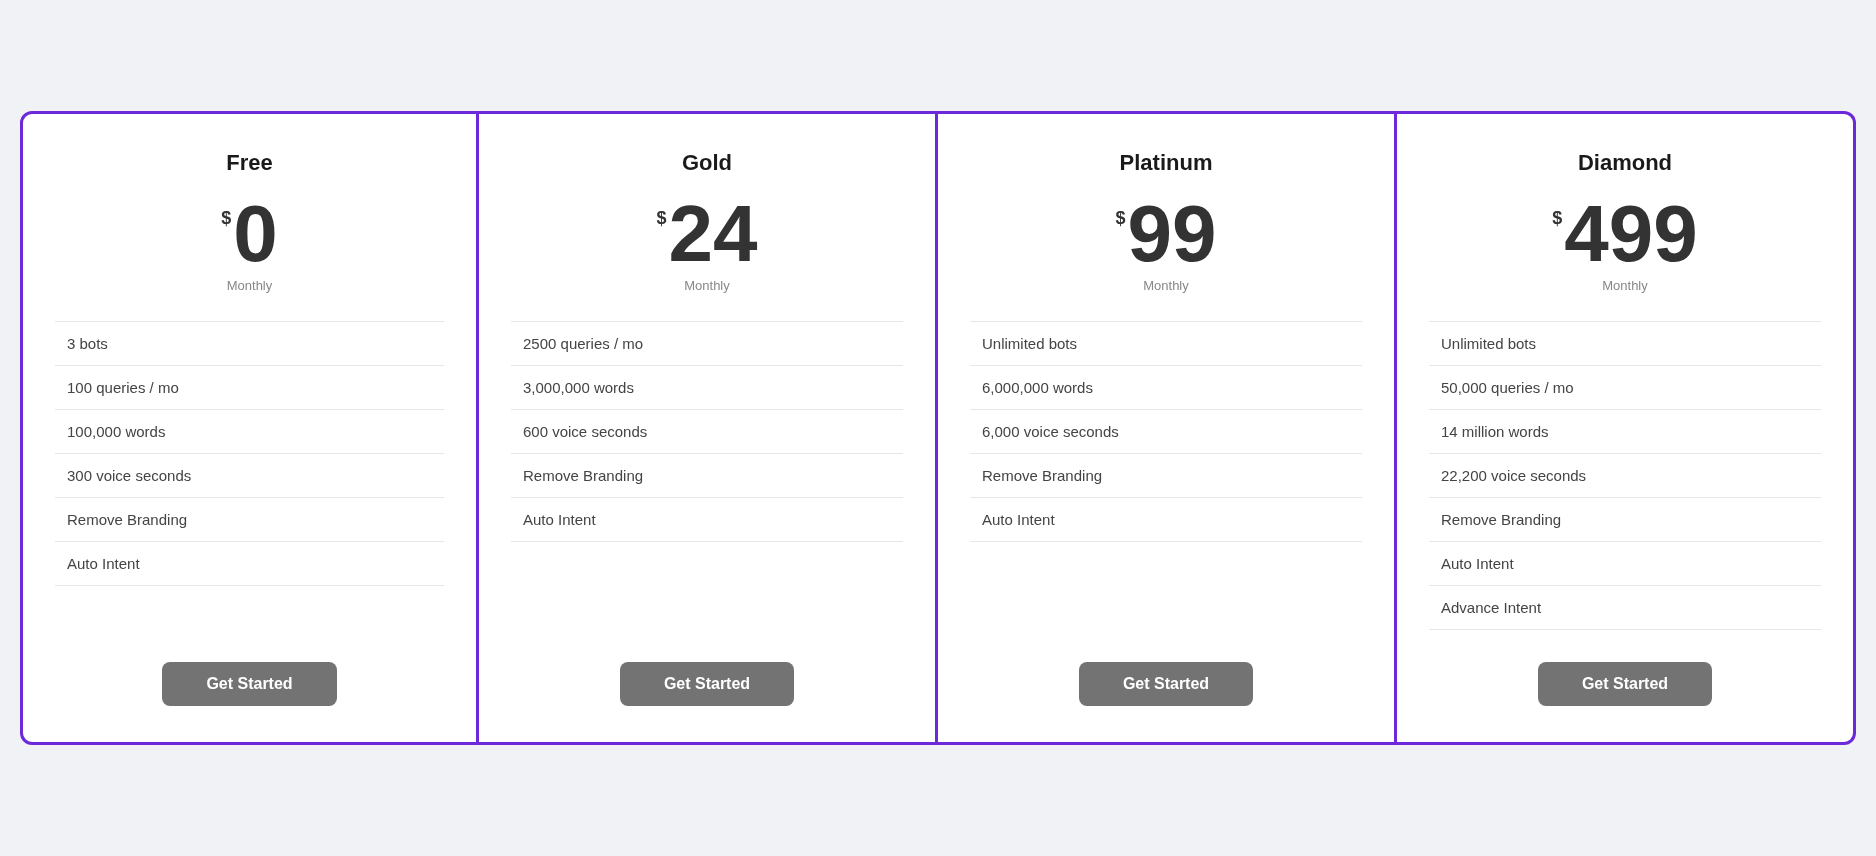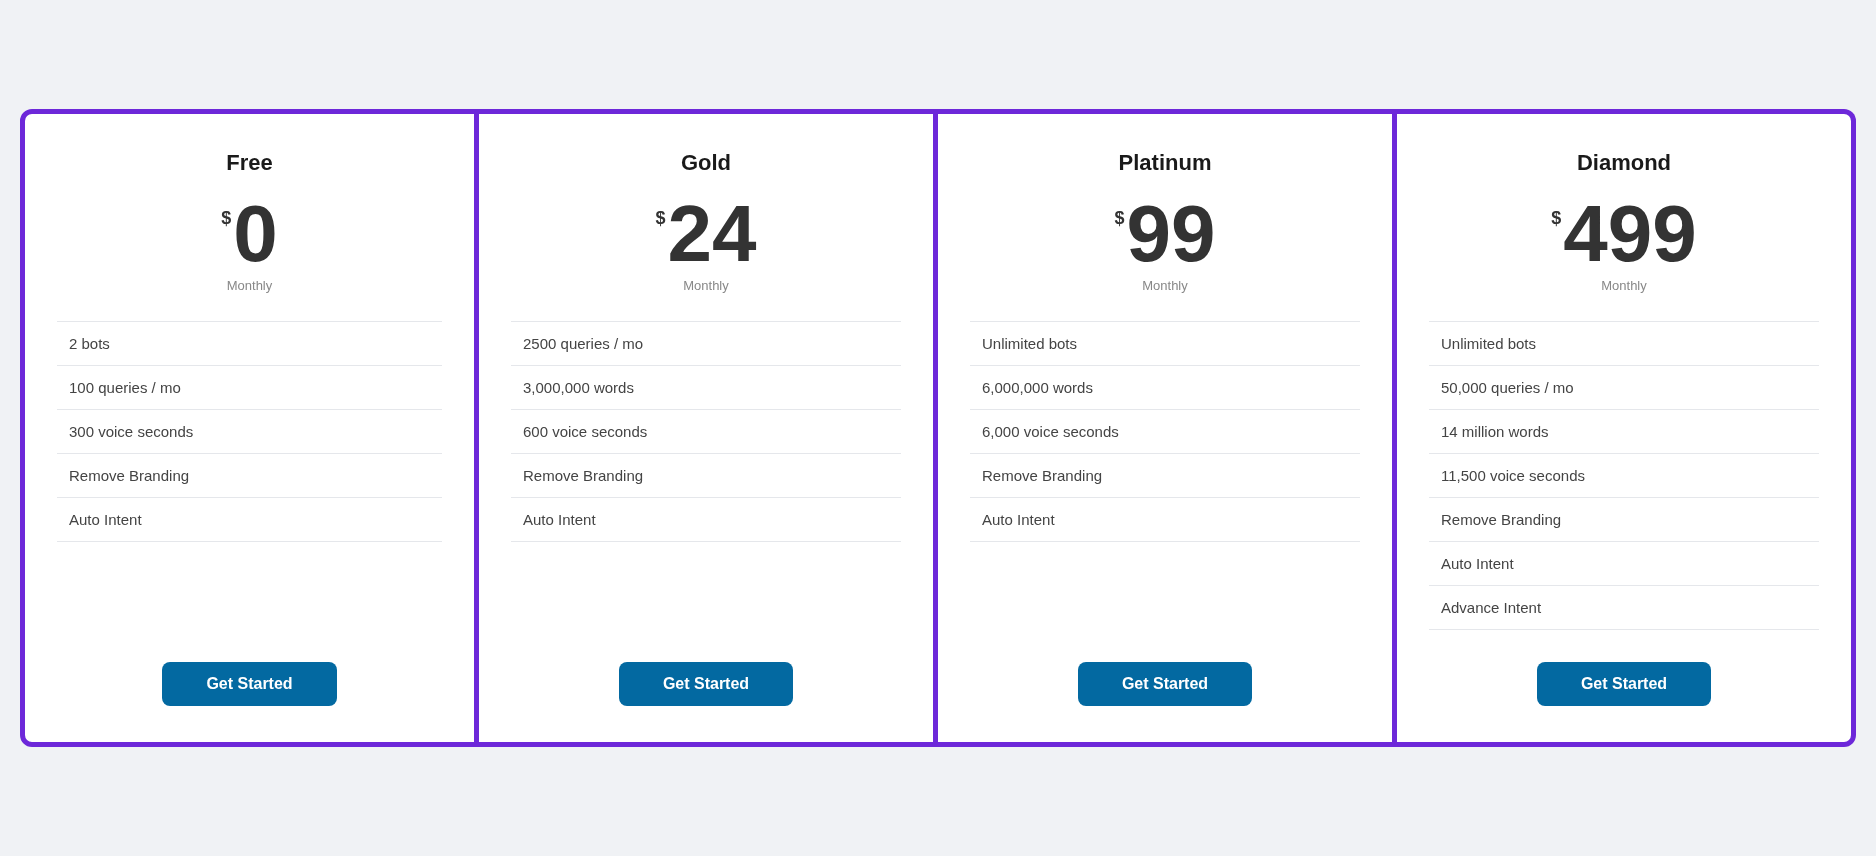--- a/index.html
+++ b/index.html
@@ -14,21 +14,21 @@
     }
     .pricing-grid {
       display: grid;
       grid-template-columns: repeat(4, 1fr);
       gap: 0;
       width: 100%;
       max-width: 1876px;
     }
     .plan-card {
       background: #fff;
-      border: 5px solid #6d28d9;
+      border: 3px solid #6d28d9;
       padding: 36px 32px 36px 32px;
       display: flex;
       flex-direction: column;
       align-items: center;
     }
     .plan-card:first-child { border-radius: 12px 0 0 12px; }
     .plan-card:last-child { border-radius: 0 12px 12px 0; }
     .plan-card + .plan-card { border-left: none; }
 
     .plan-name {
@@ -75,21 +75,21 @@
       gap: 12px;
       padding: 13px 0;
       border-bottom: 1px solid #e5e7eb;
       font-size: 15px;
       color: #444;
     }
     .feature-item:first-child {
       border-top: 1px solid #e5e7eb;
     }
     .get-started-btn {
-      background: #0369a1;
+      background: #737373;
       color: #fff;
       border: none;
       border-radius: 8px;
       padding: 13px 44px;
       font-size: 16px;
       font-weight: 600;
       cursor: pointer;
       transition: background 0.2s;
       margin-top: auto;
     }
@@ -104,28 +104,35 @@
         <span class="price-dollar">$</span>
         <span class="price-amount">0</span>
       </div>
       <div class="price-period">Monthly</div>
       <ul class="features-list">
         <li class="feature-item">
           <span><svg viewBox="0 0 24 24" fill="none" stroke="#333" stroke-width="2" stroke-linecap="round" stroke-linejoin="round">
     <circle cx="12" cy="12" r="10"></circle>
     <polyline points="9 12 11 14 15 10"></polyline>
   </svg></span>
-          <span>2 bots</span>
+          <span>3 bots</span>
         </li>
         <li class="feature-item">
           <span><svg viewBox="0 0 24 24" fill="none" stroke="#333" stroke-width="2" stroke-linecap="round" stroke-linejoin="round">
     <circle cx="12" cy="12" r="10"></circle>
     <polyline points="9 12 11 14 15 10"></polyline>
   </svg></span>
           <span>100 queries / mo</span>
+        </li>
+        <li class="feature-item">
+          <span><svg viewBox="0 0 24 24" fill="none" stroke="#333" stroke-width="2" stroke-linecap="round" stroke-linejoin="round">
+    <circle cx="12" cy="12" r="10"></circle>
+    <polyline points="9 12 11 14 15 10"></polyline>
+  </svg></span>
+          <span>100,000 words</span>
         </li>
         <li class="feature-item">
           <span><svg viewBox="0 0 24 24" fill="none" stroke="#333" stroke-width="2" stroke-linecap="round" stroke-linejoin="round">
     <circle cx="12" cy="12" r="10"></circle>
     <polyline points="9 12 11 14 15 10"></polyline>
   </svg></span>
           <span>300 voice seconds</span>
         </li>
         <li class="feature-item">
           <span><svg viewBox="0 0 24 24" fill="none" stroke="#333" stroke-width="2" stroke-linecap="round" stroke-linejoin="round">
@@ -266,21 +273,21 @@
     <circle cx="12" cy="12" r="10"></circle>
     <polyline points="9 12 11 14 15 10"></polyline>
   </svg></span>
           <span>14 million words</span>
         </li>
         <li class="feature-item">
           <span><svg viewBox="0 0 24 24" fill="none" stroke="#333" stroke-width="2" stroke-linecap="round" stroke-linejoin="round">
     <circle cx="12" cy="12" r="10"></circle>
     <polyline points="9 12 11 14 15 10"></polyline>
   </svg></span>
-          <span>11,500 voice seconds</span>
+          <span>22,200 voice seconds</span>
         </li>
         <li class="feature-item">
           <span><svg viewBox="0 0 24 24" fill="none" stroke="#333" stroke-width="2" stroke-linecap="round" stroke-linejoin="round">
     <circle cx="12" cy="12" r="10"></circle>
     <polyline points="9 12 11 14 15 10"></polyline>
   </svg></span>
           <span>Remove Branding</span>
         </li>
         <li class="feature-item">
           <span><svg viewBox="0 0 24 24" fill="none" stroke="#333" stroke-width="2" stroke-linecap="round" stroke-linejoin="round">

